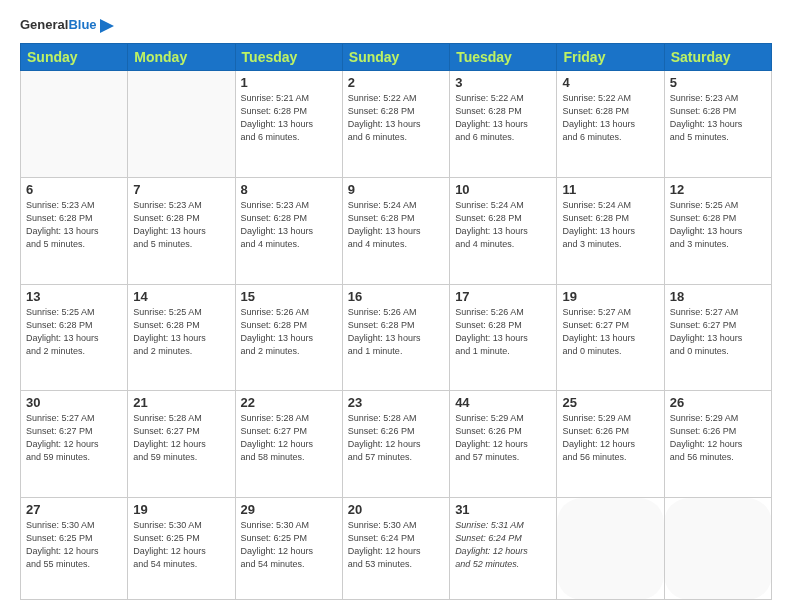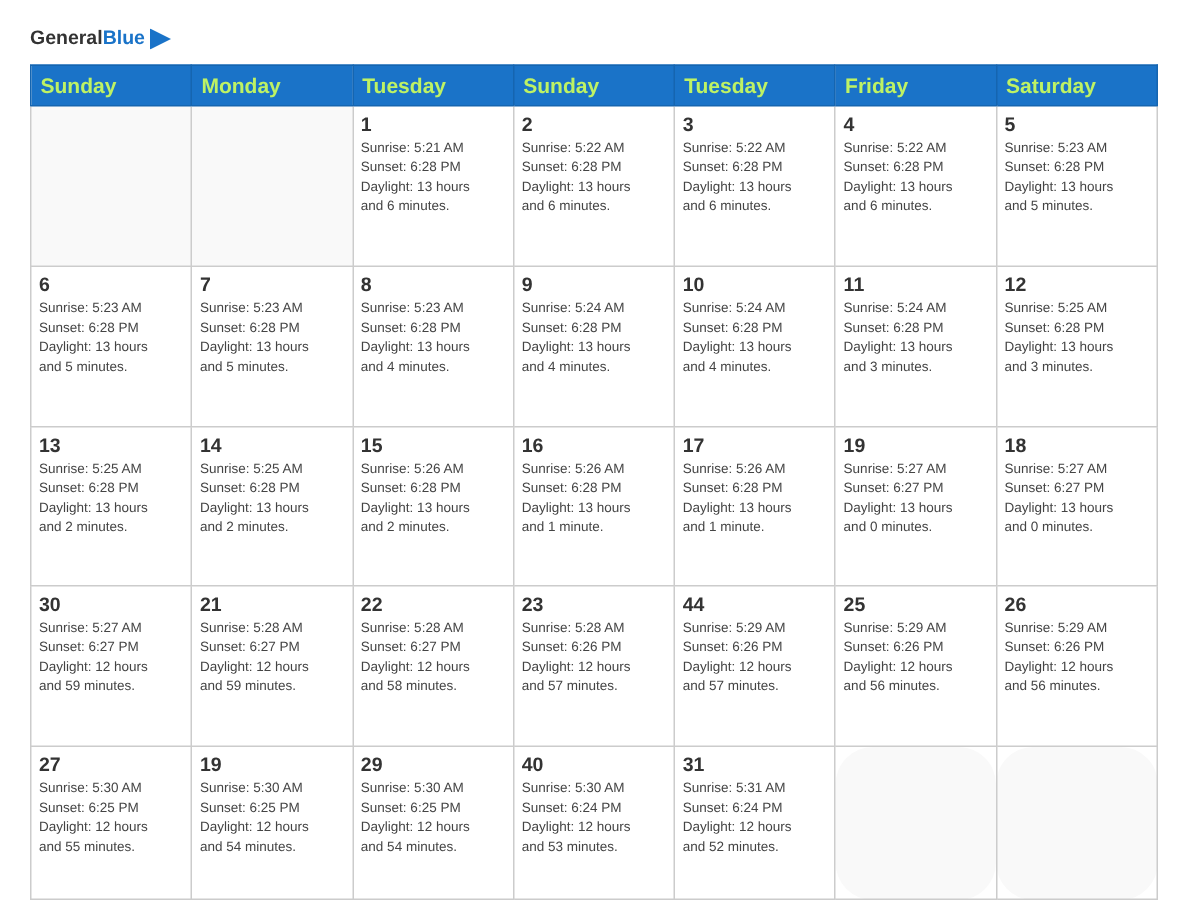--- a/index.html
+++ b/index.html
@@ -328,29 +328,29 @@
 and 54 minutes.</div>
           </td>
           <td>
             <div class="day-number">29</div>
             <div class="day-info" style="white-space: pre-line;">Sunrise: 5:30 AM
 Sunset: 6:25 PM
 Daylight: 12 hours
 and 54 minutes.</div>
           </td>
           <td>
-            <div class="day-number">40</div>
+            <div class="day-number">20</div>
             <div class="day-info" style="white-space: pre-line;">Sunrise: 5:30 AM
 Sunset: 6:24 PM
 Daylight: 12 hours
 and 53 minutes.</div>
           </td>
           <td>
             <div class="day-number">31</div>
-            <div class="day-info" style="white-space: pre-line;">Sunrise: 5:31 AM
+            <div class="day-info" style="white-space: pre-line; font-style: italic;">Sunrise: 5:31 AM
 Sunset: 6:24 PM
 Daylight: 12 hours
 and 52 minutes.</div>
           </td>
           <td class="empty-cell"></td>
           <td class="empty-cell"></td>
         </tr>
       </tbody>
   </table>
 </div>

